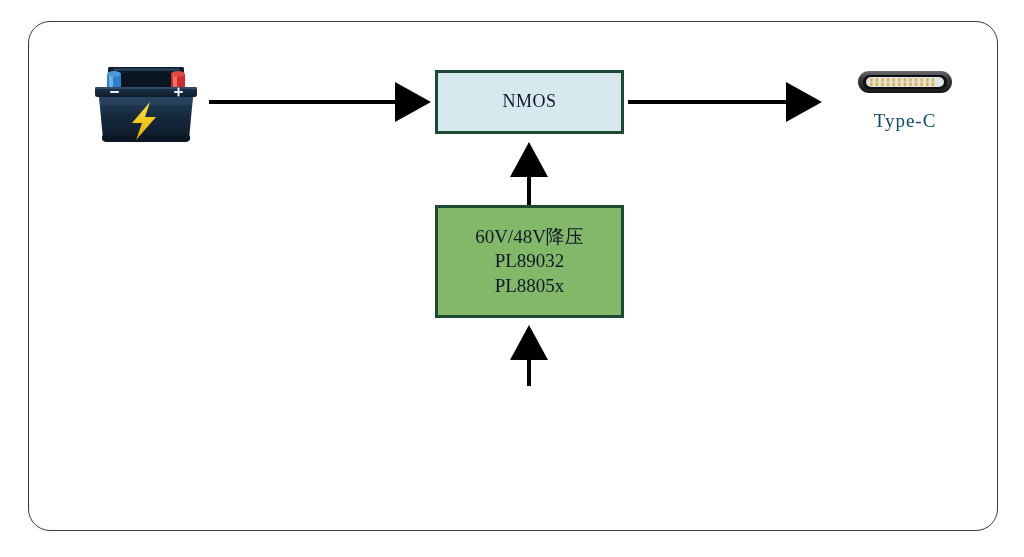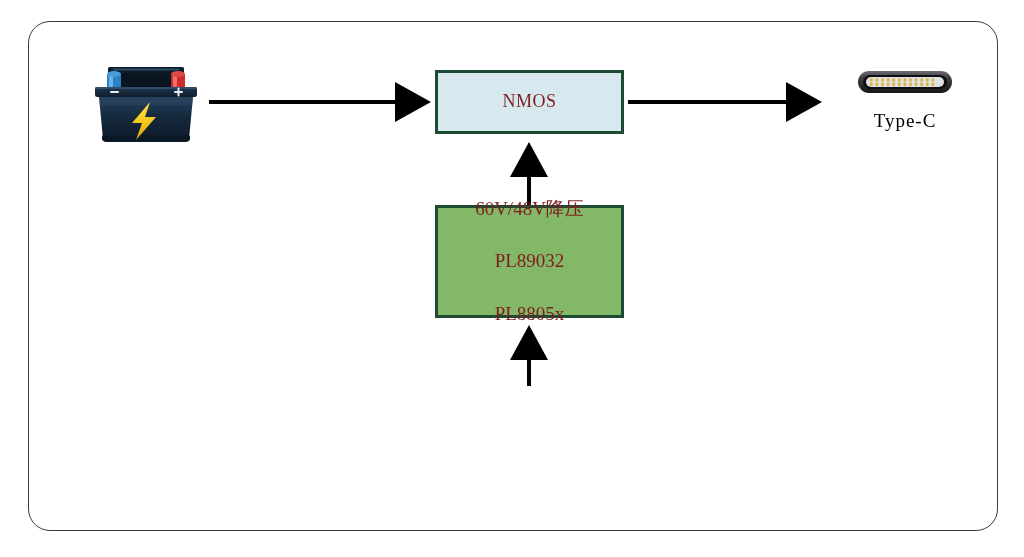--- a/index.html
+++ b/index.html
@@ -37,42 +37,41 @@
   
   .block {
     position: absolute;
     box-sizing: border-box;
     border: 3px solid #1d4a32;
     display: flex;
     flex-direction: column;
     align-items: center;
     justify-content: center;
     text-align: center;
-    color: #7f1d1d;
+    color: #0f172a;
     line-height: 1.28;
   }
   .block.blue  { background: #d7e9ef; }
   .block.green { background: #82b867; }
 
   #nmos-block {
     left: 435px;
     top: 70px;
     width: 189px;
     height: 64px;
     font-size: 18px;
     letter-spacing: 0.5px;
   }
 
   #buck-block {
     left: 435px;
     top: 205px;
     width: 189px;
     height: 113px;
     font-size: 19px;
-    gap: 28px;
   }
   #buck-block .line { display: block; white-space: nowrap; }
 
   #protocol-block {
     left: 435px;
     top: 385px;
     width: 189px;
     height: 66px;
     font-size: 20px;
   }
@@ -138,21 +137,21 @@
   }
   #typec-icon {
     display: block;
     margin: 0 auto;
     width: 96px;
     height: 32px;
   }
   #typec-label {
     margin-top: 12px;
     font-size: 19px;
-    color: #000000;
+    color: #0c4a6e;
     letter-spacing: 1px;
     white-space: nowrap;
   }
 </style>
 </head>
 <body>
 
 <div id="canvas">
 
   <div id="outer-frame"></div>

